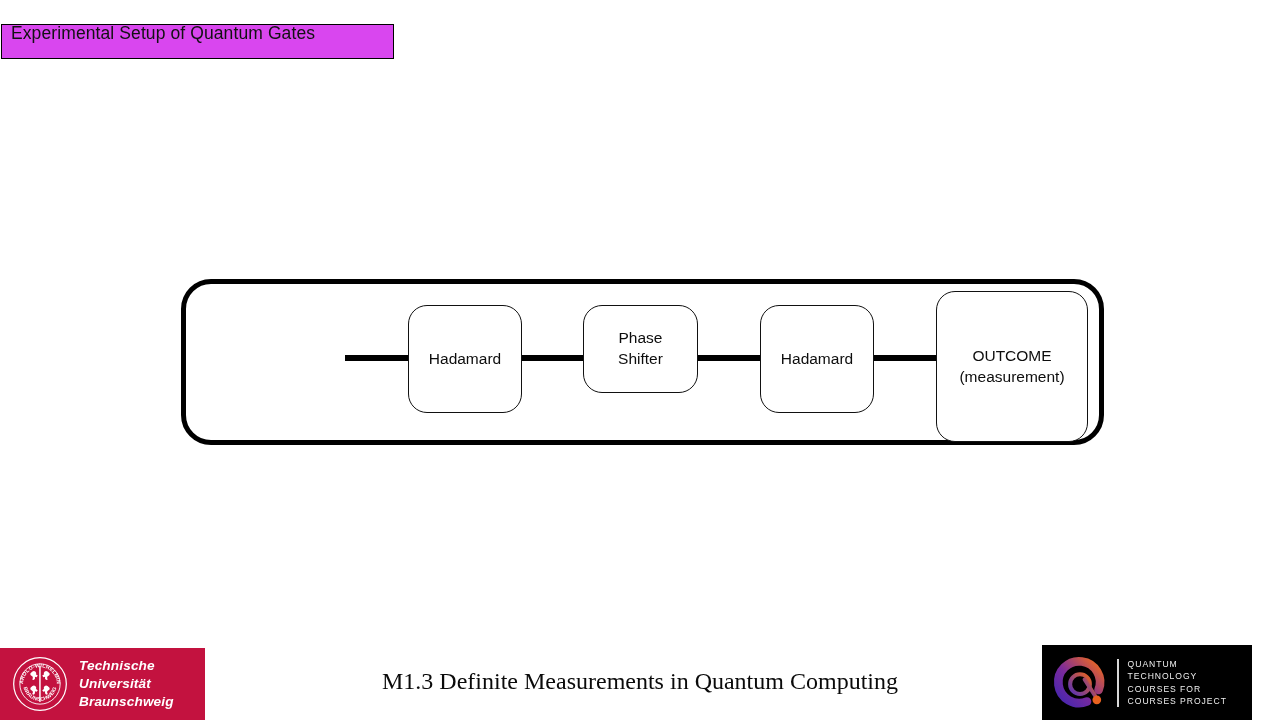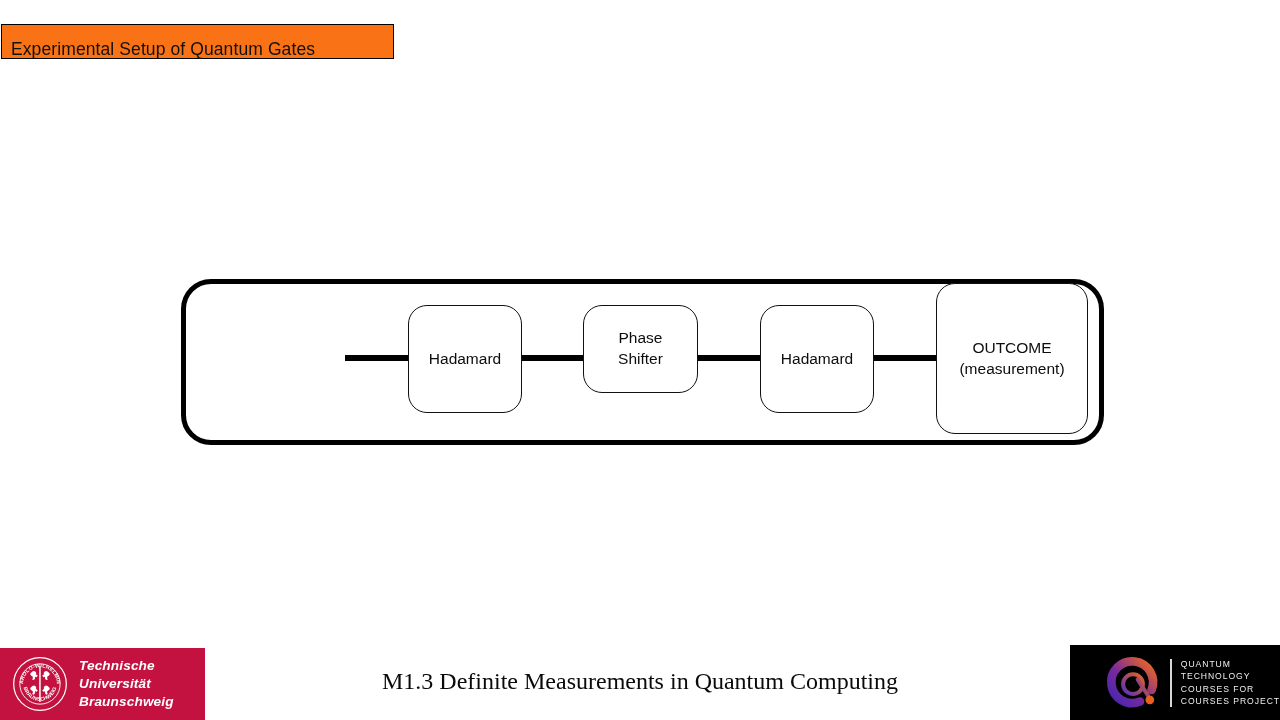--- a/index.html
+++ b/index.html
@@ -20,22 +20,22 @@
   
   #title-box {
     position: absolute;
     left: 1px;
     top: 24px;
     width: 393px;
     height: 35px;
     border: 1px solid #000000;
     box-sizing: border-box;
     display: flex;
-    align-items: flex-end;
-    background: #f97316;
+    align-items: flex-start;
+    background: #d946ef;
   }
   #title-text {
     font-size: 17.5px;
     line-height: 1;
     letter-spacing: 0.1px;
     padding-left: 9px;
     color: #111111;
     white-space: nowrap;
   }
 
@@ -74,21 +74,21 @@
     color: #0d0d0d;
     z-index: 3;
   }
   .gate-box .gate-label { display: block; white-space: pre-line; }
 
   
   #box-input    { left: 13px;  top: 5px;   width: 154px; height: 151px; }
   #box-h1       { left: 227px; top: 26px;  width: 114px; height: 108px; }
   #box-phase    { left: 402px; top: 26px;  width: 115px; height: 88px; }
   #box-h2       { left: 579px; top: 26px;  width: 114px; height: 108px; }
-  #box-outcome  { left: 755px; top: 4px;   width: 152px; height: 151px; }
+  #box-outcome  { left: 755px; top: 12px;   width: 152px; height: 151px; }
 
   
   .connector {
     position: absolute;
     height: 6px;
     background: #000000;
     top: 76px;
     z-index: 2;
   }
   #conn-1 { left: 164px; width: 66px; }
@@ -131,28 +131,27 @@
     font-size: 13.6px;
     font-weight: bold;
     line-height: 1.33;
     letter-spacing: 0.15px;
   }
   #tu-wordmark span { display: block; font-style: italic; }
 
   
   #qt-logo {
     position: absolute;
-    left: 1070px;
+    left: 1042px;
     top: 645px;
     width: 210px;
     height: 75px;
     background: #000000;
     display: flex;
     align-items: center;
-    justify-content: flex-end;
   }
   #qt-mark {
     width: 58px;
     height: 58px;
     margin-left: 9px;
     flex: 0 0 auto;
   }
   #qt-divider {
     width: 1.6px;
     height: 48px;

